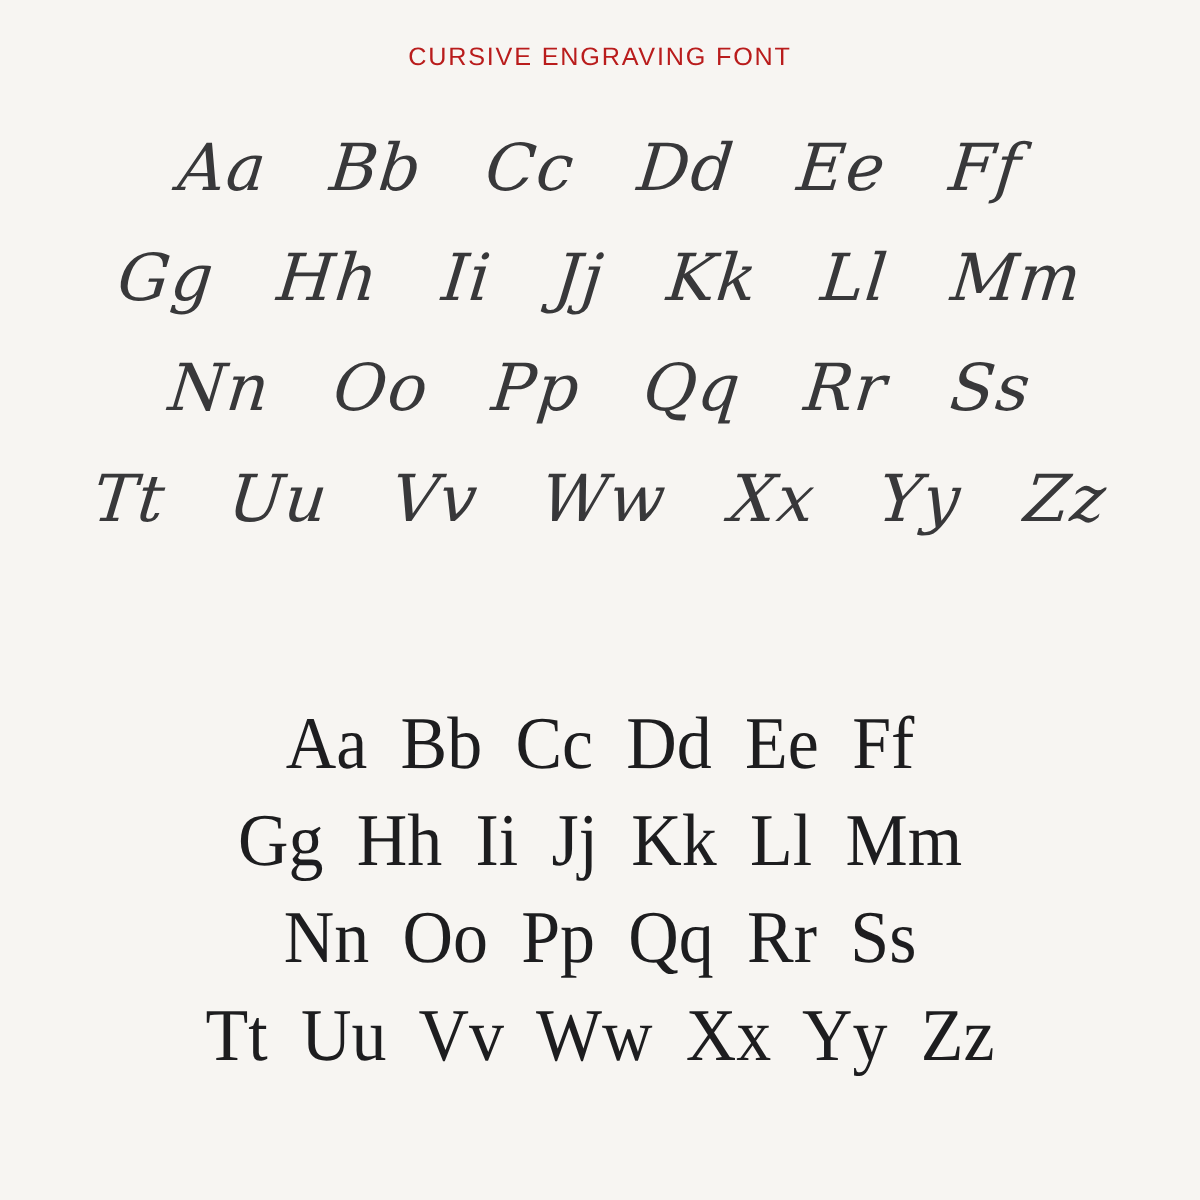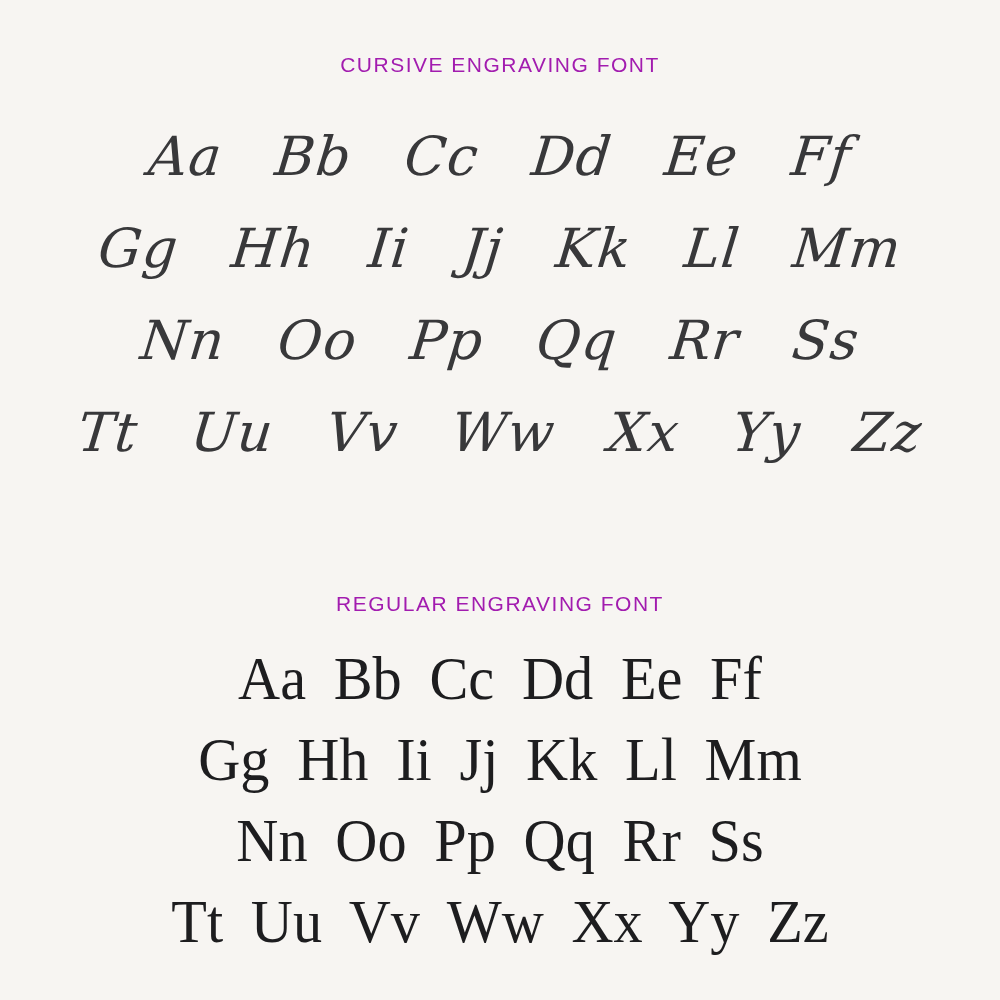--- a/index.html
+++ b/index.html
@@ -13,26 +13,26 @@
     overflow: hidden;
     font-family: "Liberation Sans", sans-serif;
   }
   .page {
     width: 1000px;
     height: 1000px;
     box-sizing: border-box;
     text-align: center;
   }
   .section-title {
-    margin: 17px;
+    margin: 0;
     font-family: "Liberation Sans", sans-serif;
     font-size: 21px;
     font-weight: 400;
     letter-spacing: 1.5px;
-    color: #a21caf;
+    color: #b91c1c;
   }
   
   .section-cursive {
     padding-top: 36px;
   }
   .cursive-rows {
     margin-top: 34px;
   }
   .cursive-row {
     height: 92px;
@@ -77,21 +77,20 @@
     <h1 class="section-title">CURSIVE ENGRAVING FONT</h1>
     <div class="cursive-rows">
       <div class="cursive-row">Aa Bb Cc Dd Ee Ff</div>
       <div class="cursive-row">Gg Hh Ii Jj Kk Ll Mm</div>
       <div class="cursive-row">Nn Oo Pp Qq Rr Ss</div>
       <div class="cursive-row">Tt Uu Vv Ww Xx Yy Zz</div>
     </div>
   </section>
 
   <section class="section-regular">
-    <h1 class="section-title">REGULAR ENGRAVING FONT</h1>
     <div class="regular-rows">
       <div class="regular-row">Aa Bb Cc Dd Ee Ff</div>
       <div class="regular-row">Gg Hh Ii Jj Kk Ll Mm</div>
       <div class="regular-row">Nn Oo Pp Qq Rr Ss</div>
       <div class="regular-row">Tt Uu Vv Ww Xx Yy Zz</div>
     </div>
   </section>
 
 </div>
 

